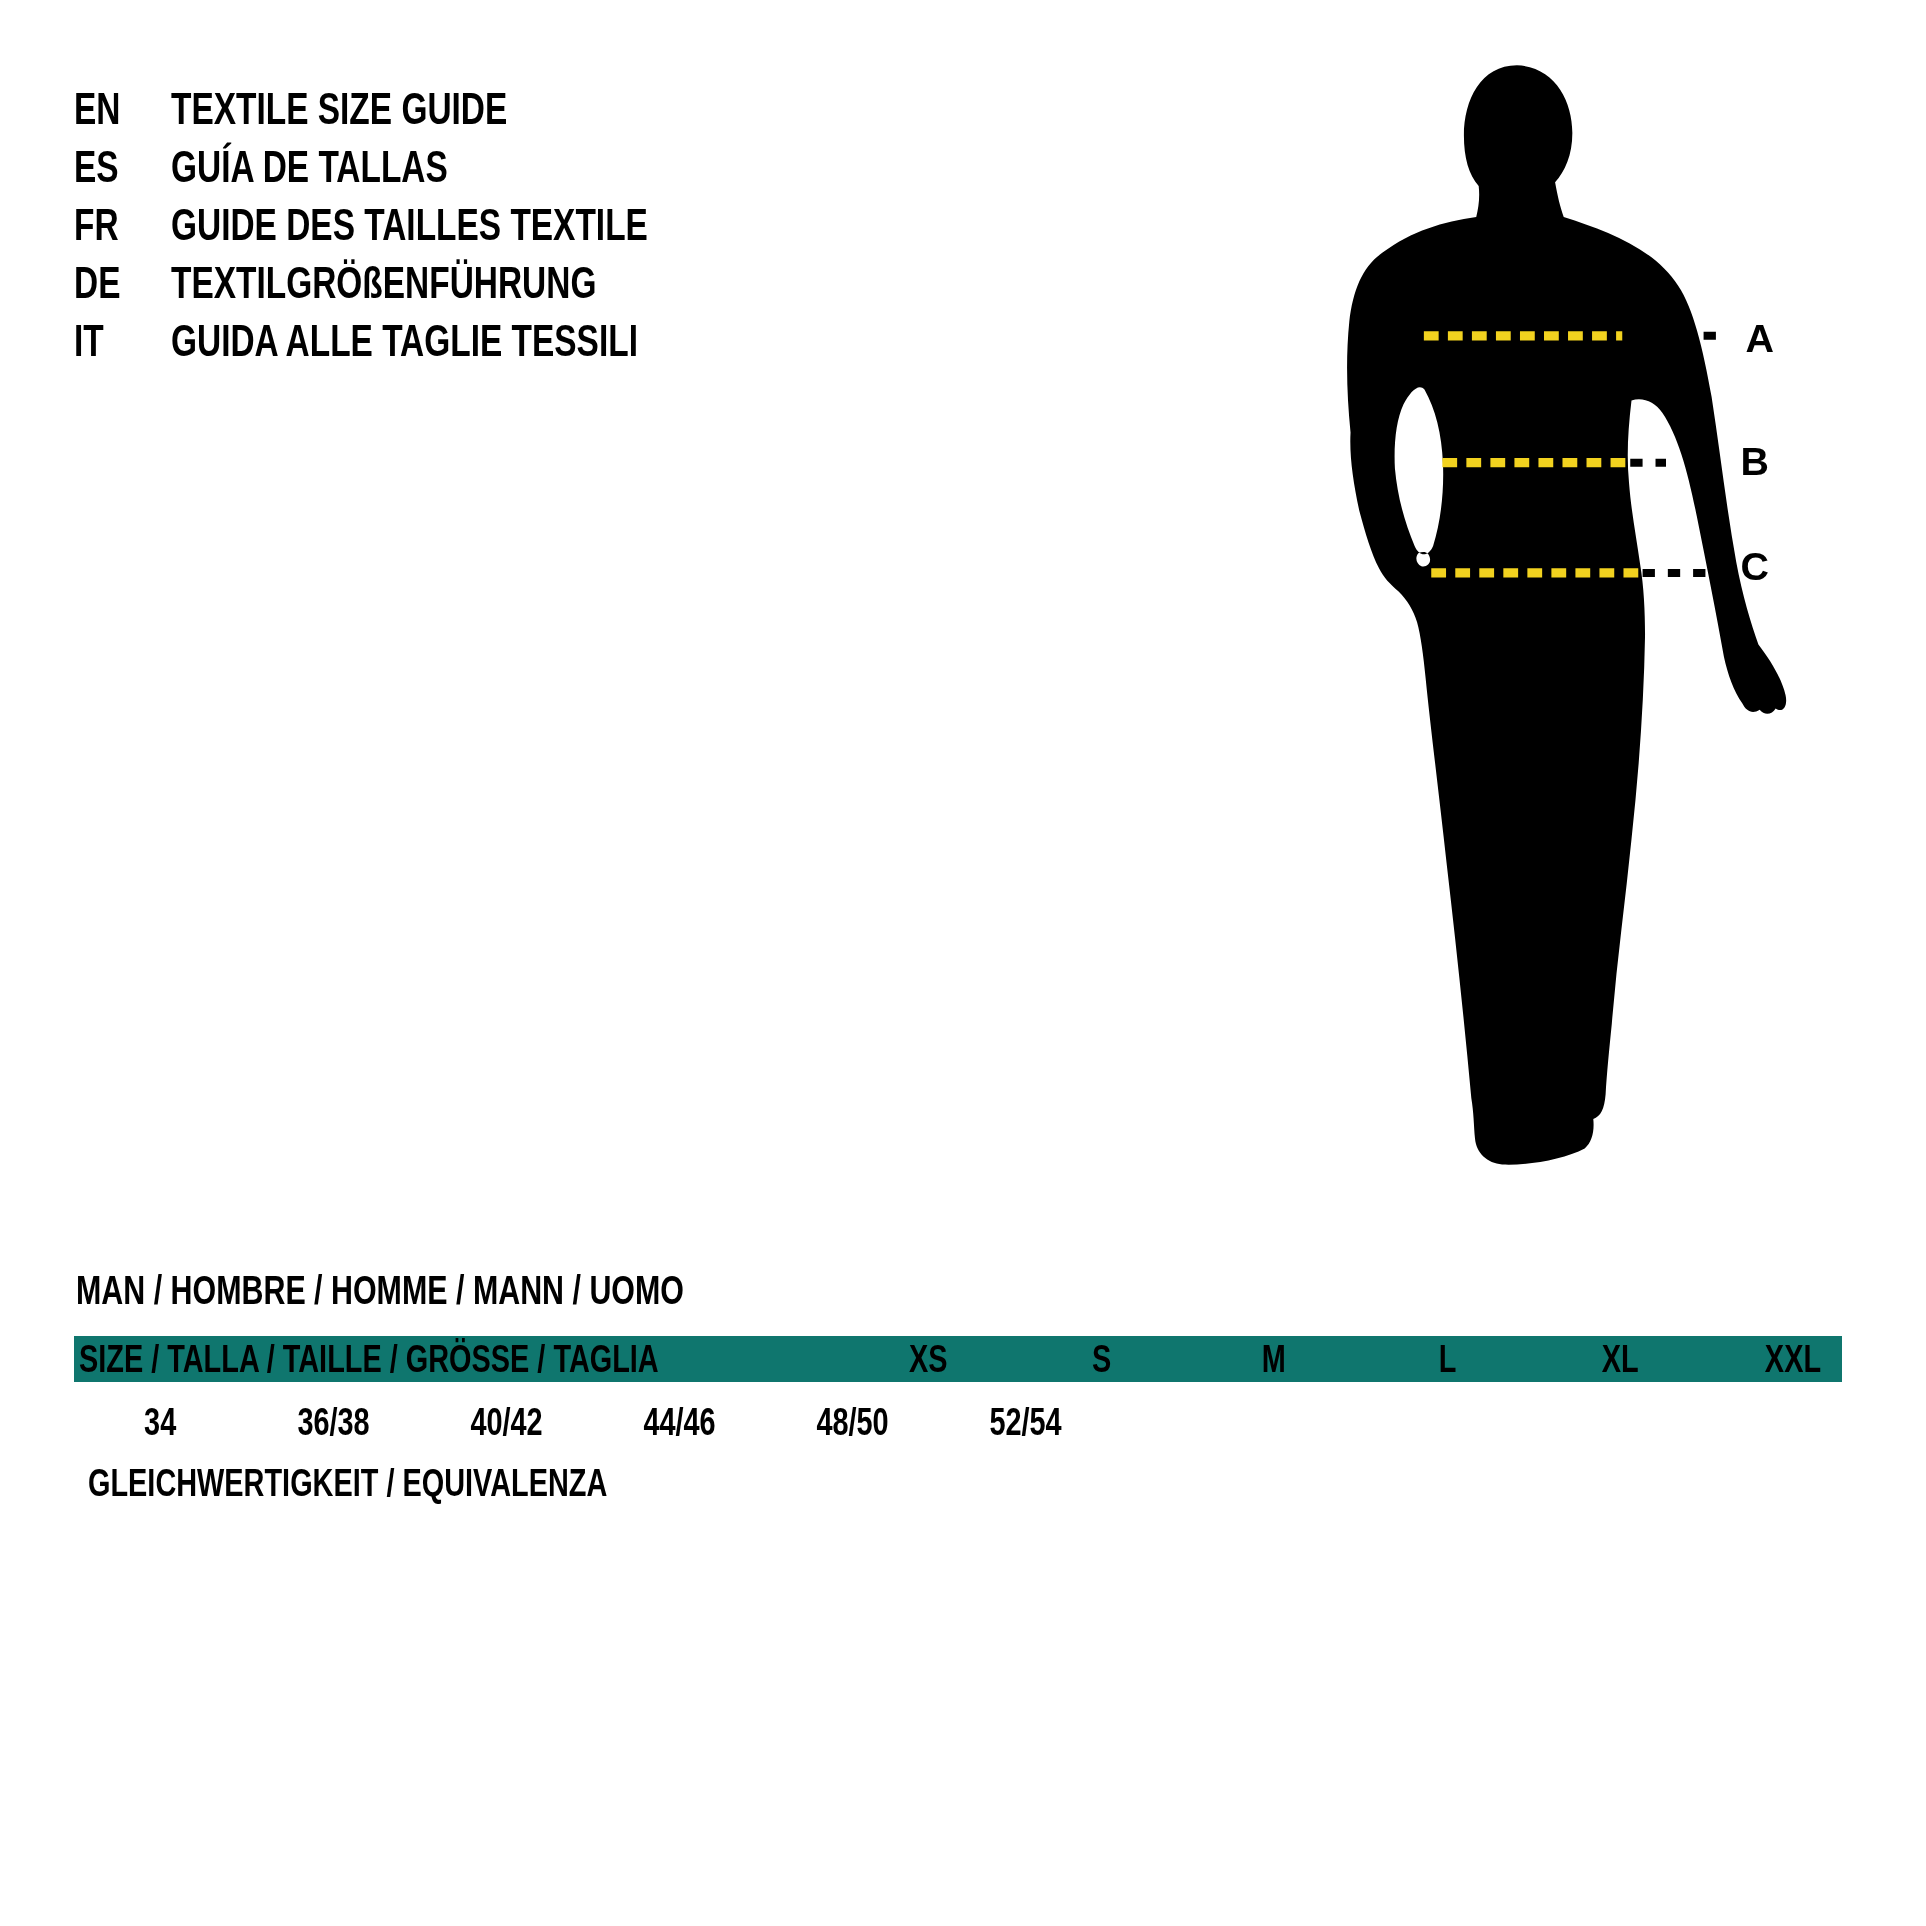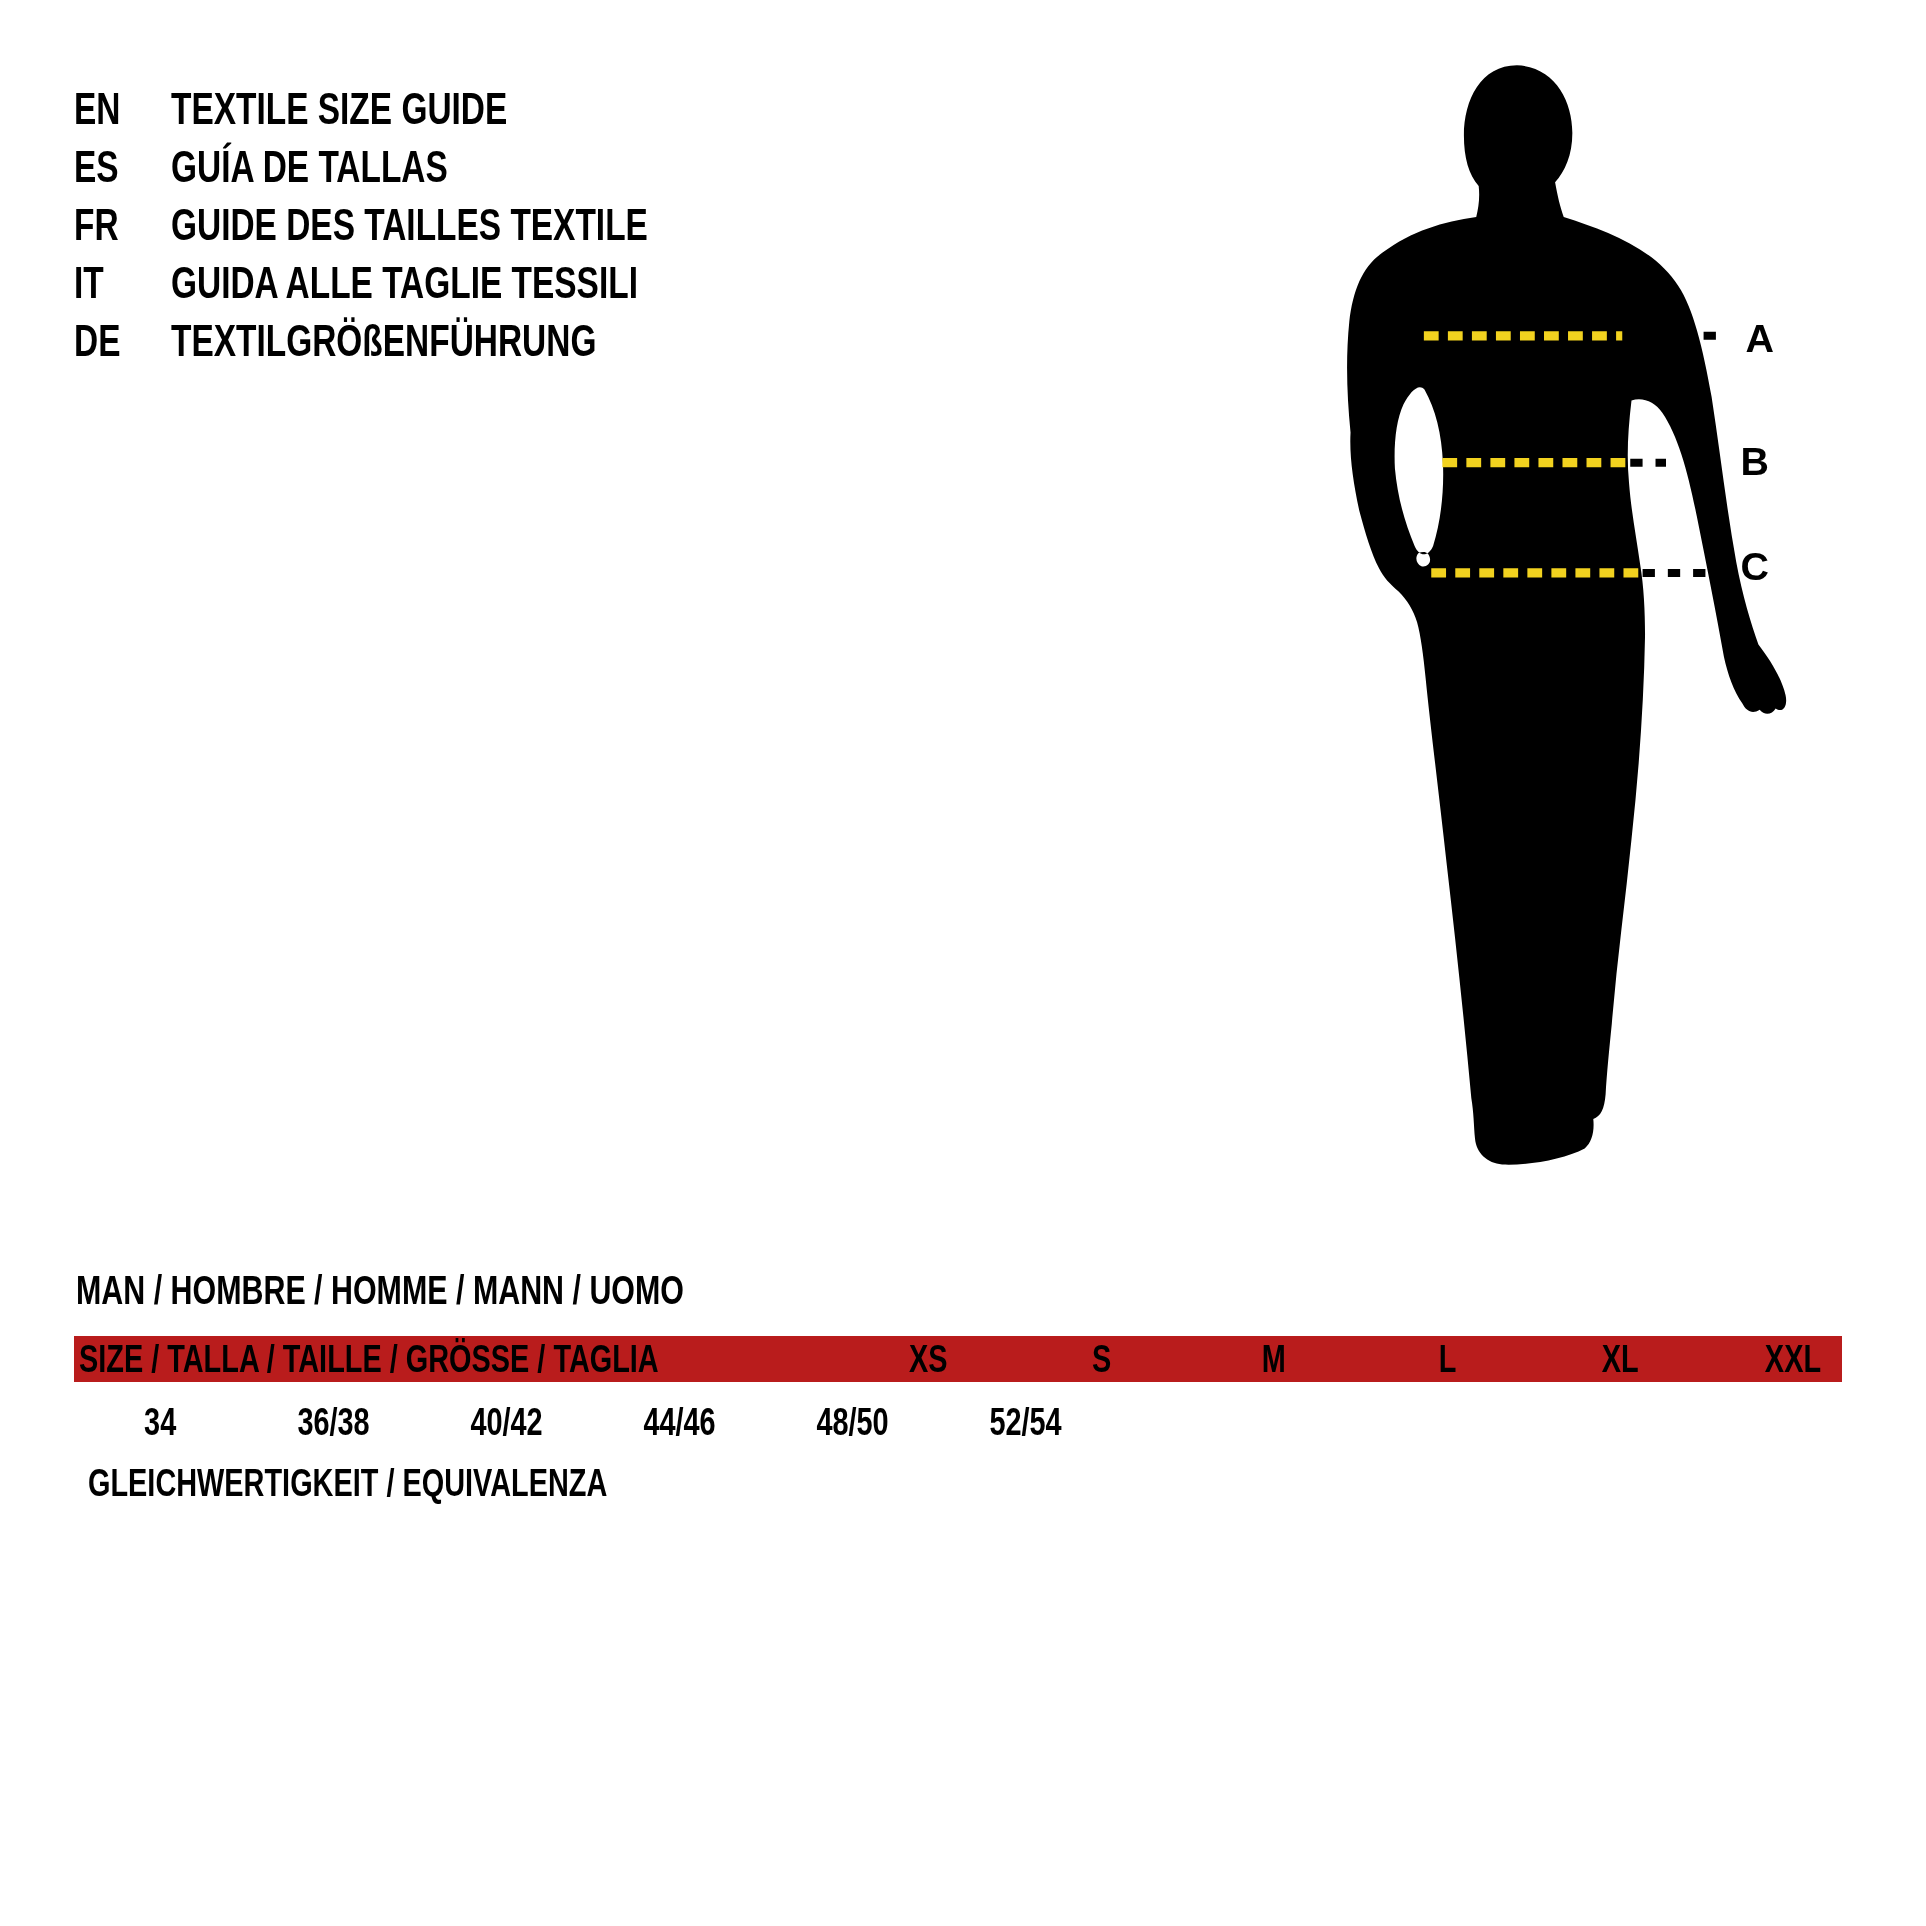--- a/index.html
+++ b/index.html
@@ -45,26 +45,26 @@
   </div>
   <div class="lang-row">
     <span class="lang-code"><span class="cnd">ES</span></span>
     <span class="lang-label"><span class="cnd">GUÍA DE TALLAS</span></span>
   </div>
   <div class="lang-row">
     <span class="lang-code"><span class="cnd">FR</span></span>
     <span class="lang-label"><span class="cnd">GUIDE DES TAILLES TEXTILE</span></span>
   </div>
   <div class="lang-row">
+    <span class="lang-code"><span class="cnd">DE</span></span>
+    <span class="lang-label"><span class="cnd">TEXTILGRÖßENFÜHRUNG</span></span>
+  </div>
+  <div class="lang-row">
     <span class="lang-code"><span class="cnd">IT</span></span>
     <span class="lang-label"><span class="cnd">GUIDA ALLE TAGLIE TESSILI</span></span>
-  </div>
-  <div class="lang-row">
-    <span class="lang-code"><span class="cnd">DE</span></span>
-    <span class="lang-label"><span class="cnd">TEXTILGRÖßENFÜHRUNG</span></span>
   </div>
 </div>
 
 <svg class="figure-svg" viewBox="0 0 3126 3126" aria-hidden="true">
   <path fill="#000000" fill-rule="evenodd" d="
     M 2462 106
     C 2522 108 2552 162 2552 216
     C 2552 252 2540 278 2524 296
     C 2528 318 2532 336 2538 352
     C 2606 374 2684 402 2724 464
@@ -130,21 +130,21 @@
   <text x="2856" y="549" font-size="64" font-weight="700" text-anchor="middle" dominant-baseline="central">A</text>
   <text x="2848" y="749" font-size="64" font-weight="700" text-anchor="middle" dominant-baseline="central">B</text>
   <text x="2848" y="919" font-size="64" font-weight="700" text-anchor="middle" dominant-baseline="central">C</text>
 </svg>
 
 <div class="man-title">
   <span class="cnd">MAN / HOMBRE / HOMME / MANN / UOMO</span>
 </div>
 
 <div class="size-table">
-  <div class="t-row header" style="background: #b91c1c;">
+  <div class="t-row header" style="background: #0f766e;">
     <div class="t-label"><span class="cnd">SIZE / TALLA / TAILLE / GRÖSSE / TAGLIA</span></div>
     <div class="t-cell"><span class="cndc">XS</span></div>
     <div class="t-cell"><span class="cndc">S</span></div>
     <div class="t-cell"><span class="cndc">M</span></div>
     <div class="t-cell"><span class="cndc">L</span></div>
     <div class="t-cell"><span class="cndc">XL</span></div>
     <div class="t-cell"><span class="cndc">XXL</span></div>
   </div>
 
   <div class="t-row values">

